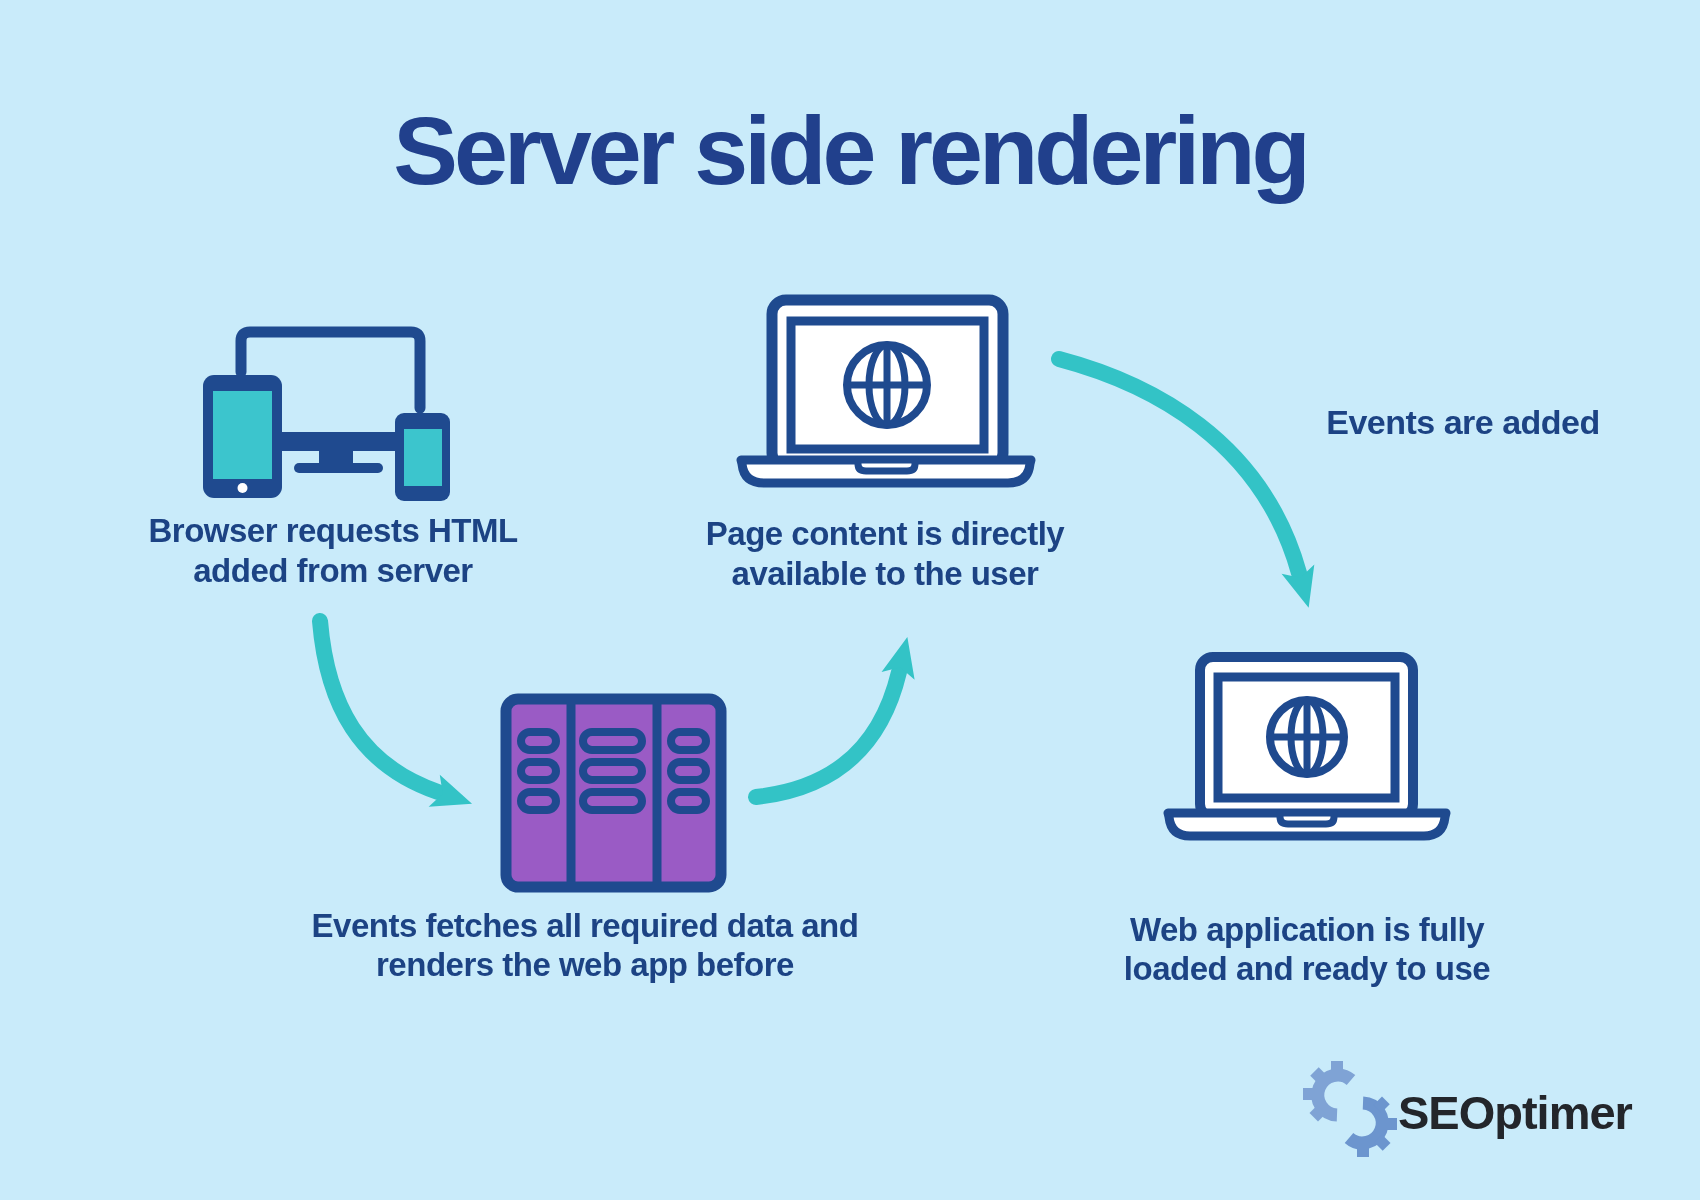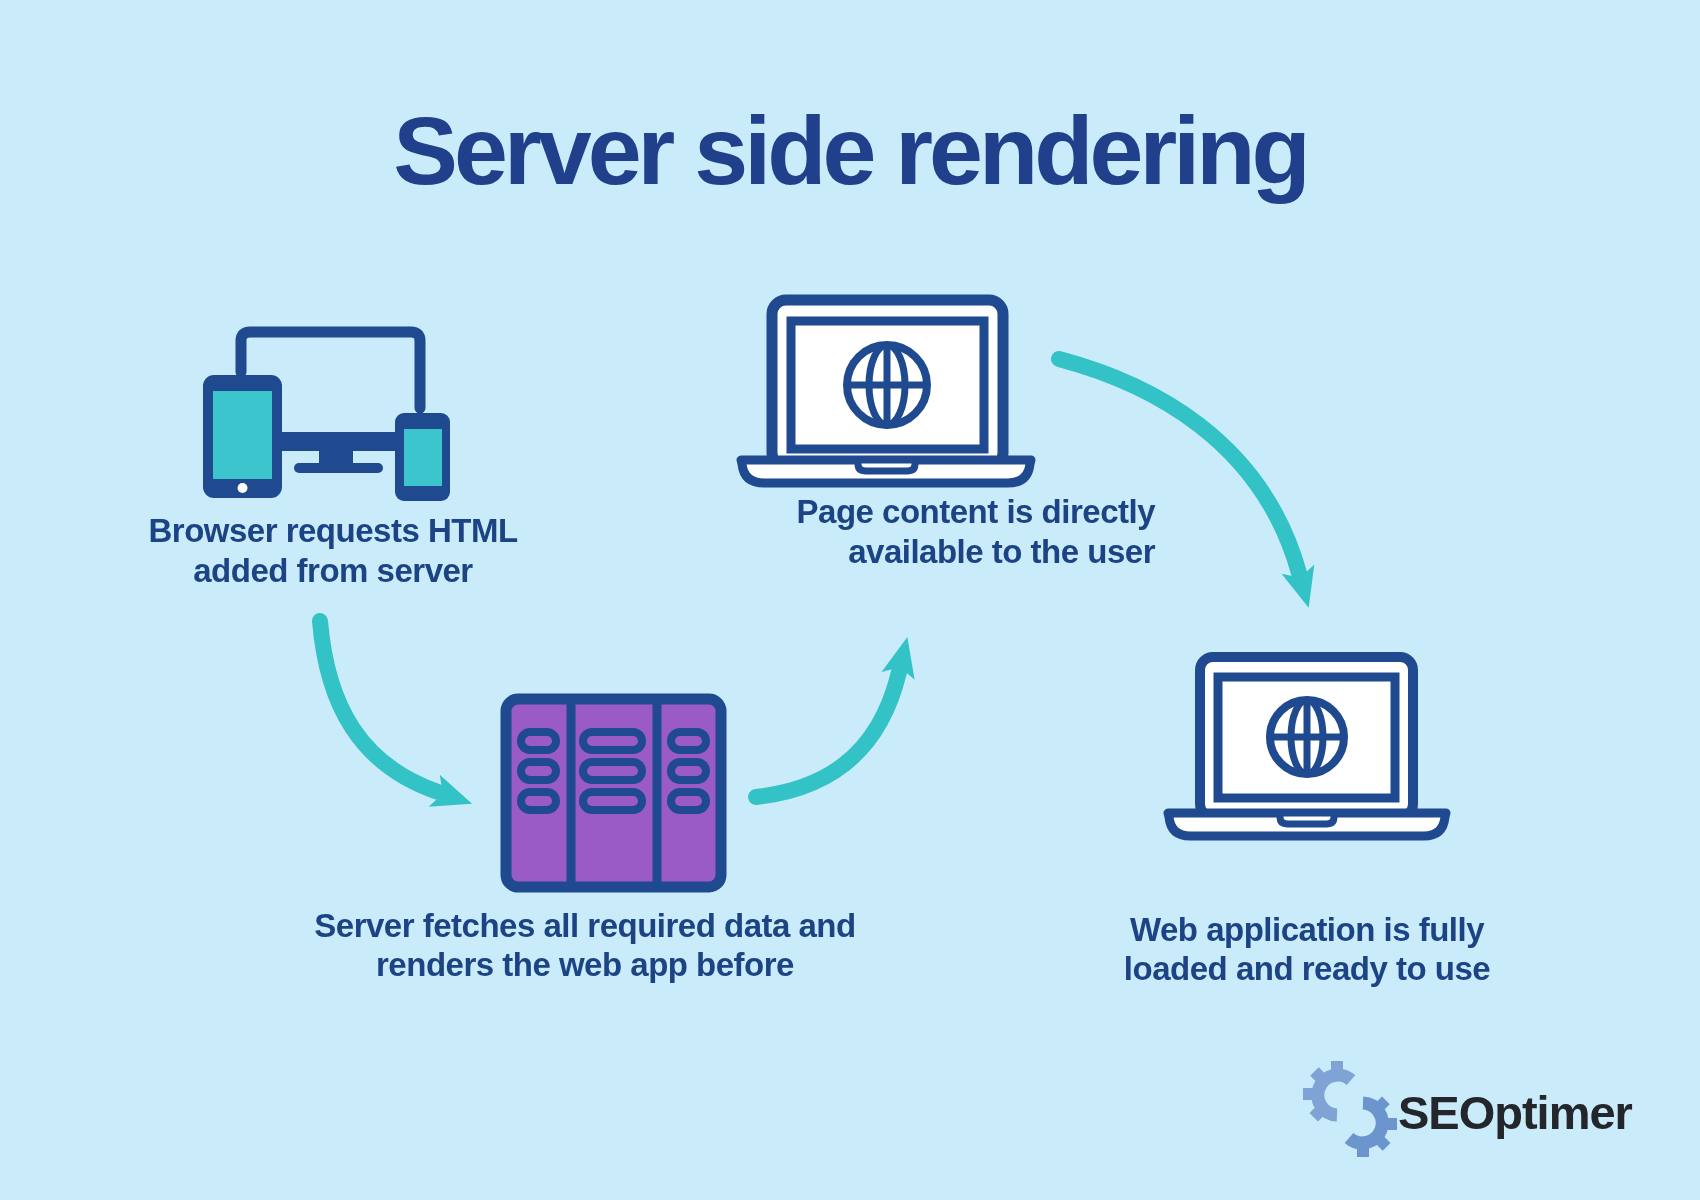--- a/index.html
+++ b/index.html
@@ -139,28 +139,29 @@
     </g>
   </svg>
 
   <div class="page-title">Server side rendering</div>
 
   <div class="caption" style="left:333px;top:511px;width:520px;">
     <div class="cap-line">Browser requests HTML</div>
     <div class="cap-line">added from server</div>
   </div>
 
-  <div class="caption" style="left:885px;top:492px;width:540px;text-align:right;">
+  <div class="caption" style="left:885px;top:514px;width:540px;">
     <div class="cap-line">Page content is directly</div>
     <div class="cap-line">available to the user</div>
   </div>
 
+  <div class="events-label" style="left:1463px;top:403px;width:360px;">Events are added</div>
 
   <div class="caption" style="left:585px;top:906px;width:600px;">
-    <div class="cap-line-tight">Server fetches all required data and</div>
+    <div class="cap-line-tight">Events fetches all required data and</div>
     <div class="cap-line-tight">renders the web app before</div>
   </div>
 
   <div class="caption" style="left:1307px;top:910px;width:520px;">
     <div class="cap-line-tight">Web application is fully</div>
     <div class="cap-line-tight">loaded and ready to use</div>
   </div>
 
   <div class="logo-text">SEOptimer</div>
 

